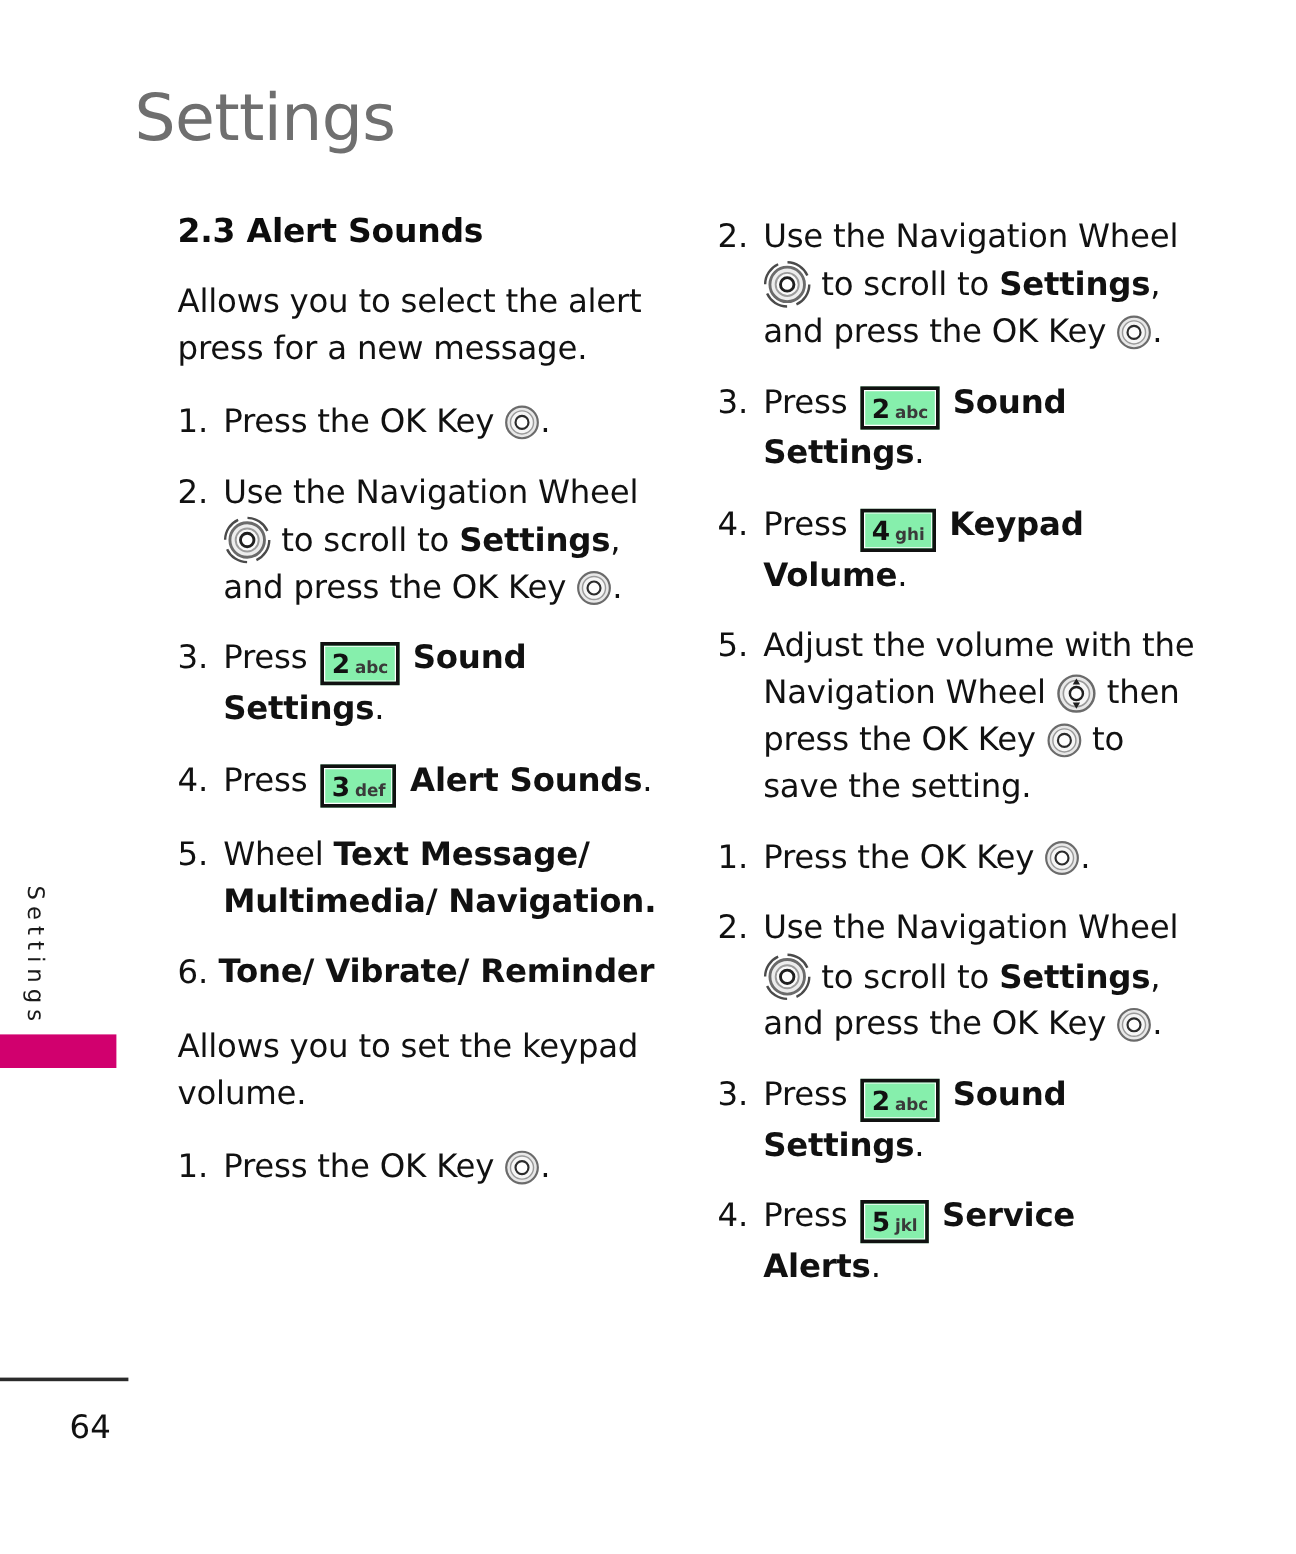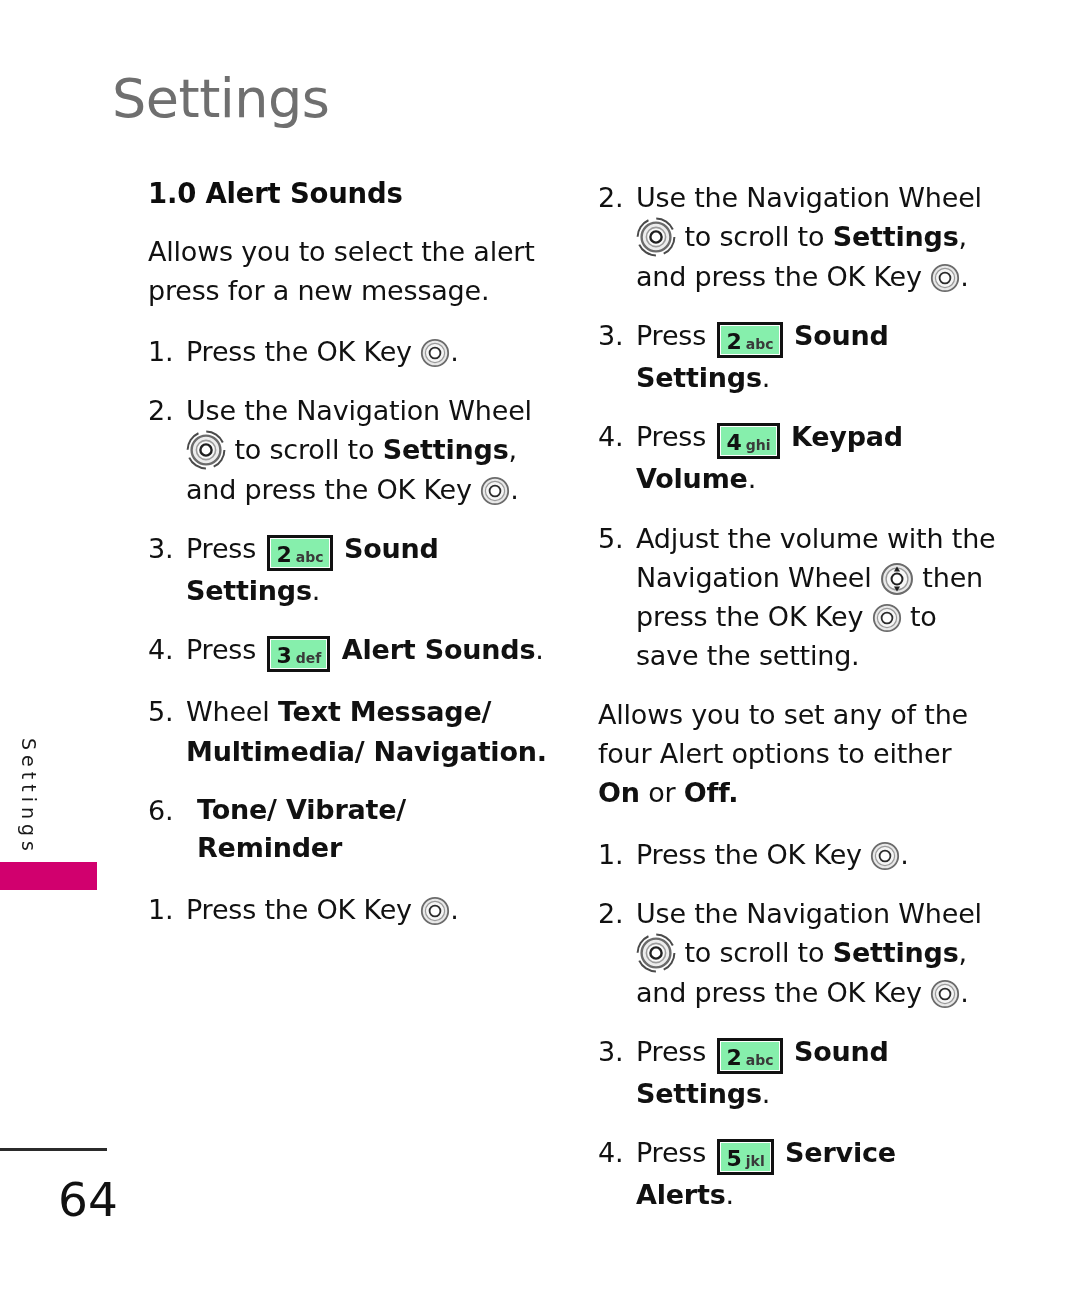--- a/index.html
+++ b/index.html
@@ -97,21 +97,21 @@
     left: 0;
     top: 0;
     width: 34px;
     text-align: left;
   }
   b, .b { font-weight: 700; }
 
   .sub-bold {
     font-size: 27px;
     font-weight: 700;
-    margin: 6px 0 24px 49px;
+    margin: 6px 0 24px 34px;
     line-height: 1.4;
     letter-spacing: -0.2px;
   }
 
   
   .icon {
     display: inline-block;
     vertical-align: -6px;
     line-height: 0;
   }
@@ -151,21 +151,21 @@
     left: 0;
     top: 1148px;
     width: 107px;
     height: 3px;
     background: #2b2b2b;
   }
   .page-number {
     position: absolute;
     left: 58px;
     top: 1176px;
-    font-size: 47px;
+    font-size: 27px;
     color: #111111;
     font-weight: 400;
     line-height: 1;
   }
 </style>
 </head>
 <body>
 
 <svg width="0" height="0" style="position:absolute" aria-hidden="true">
   <defs>
@@ -190,21 +190,21 @@
   </defs>
 </svg>
 
 <div class="page-header">Settings</div>
 
 <div class="side-tab-label">Settings</div>
 <div class="side-tab-bar"></div>
 
 <div class="column col-left">
 
-  <h2 class="section-heading">1.0 Alert Sounds</h2>
+  <h2 class="section-heading">2.3 Alert Sounds</h2>
 
   <p class="para">Allows you to select the alert press for a new message.</p>
 
   <ol class="steps">
 
     <li>
       <span class="step-num">1.</span>
       <span>Press the OK Key</span>
       <span class="icon ok">
         <svg viewBox="0 0 50 50" width="30" height="30">
@@ -249,20 +249,21 @@
     </li>
 
     <li>
       <span class="step-num">6.</span>
     </li>
   </ol>
 
   <div class="sub-bold">Tone/ Vibrate/ Reminder</div>
 
 
+  <p class="para">Allows you to set the keypad volume.</p>
 
   <ol class="steps">
     <li>
       <span class="step-num">1.</span>
       <span>Press the OK Key</span>
       <span class="icon ok">
         <svg viewBox="0 0 50 50" width="30" height="30">
             <use href="#g-ok"></use>
           </svg>
       </span><span>.</span>
@@ -317,21 +318,20 @@
       <span class="icon ok">
         <svg viewBox="0 0 50 50" width="30" height="30">
             <use href="#g-ok"></use>
           </svg>
       </span>
       <span>to save the setting.</span>
     </li>
   </ol>
 
 
-  <p class="para"><span>Allows you to set any of the four Alert options to either </span><b>On</b><span> or </span><b>Off</b><b>.</b></p>
 
   <ol class="steps">
 
     <li>
       <span class="step-num">1.</span>
       <span>Press the OK Key</span>
       <span class="icon ok">
         <svg viewBox="0 0 50 50" width="30" height="30">
             <use href="#g-ok"></use>
           </svg>

